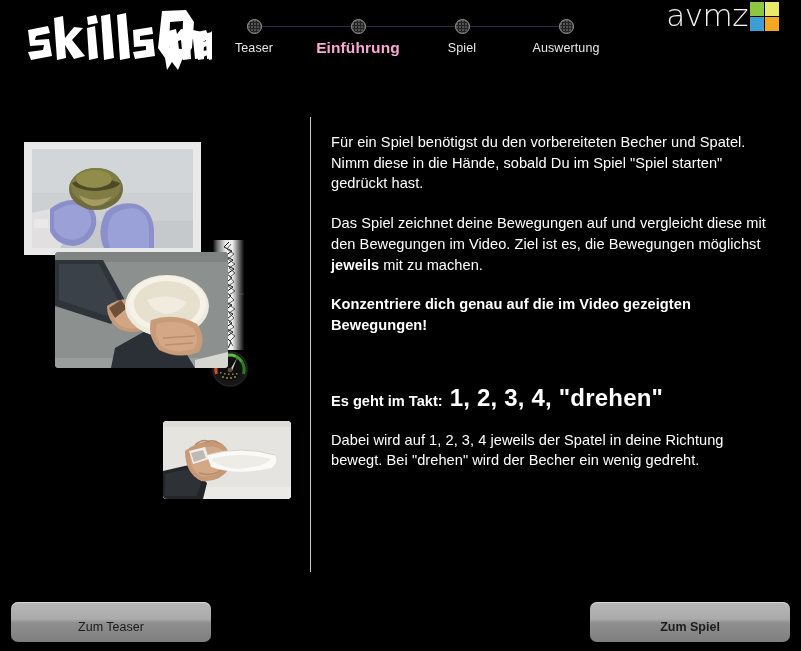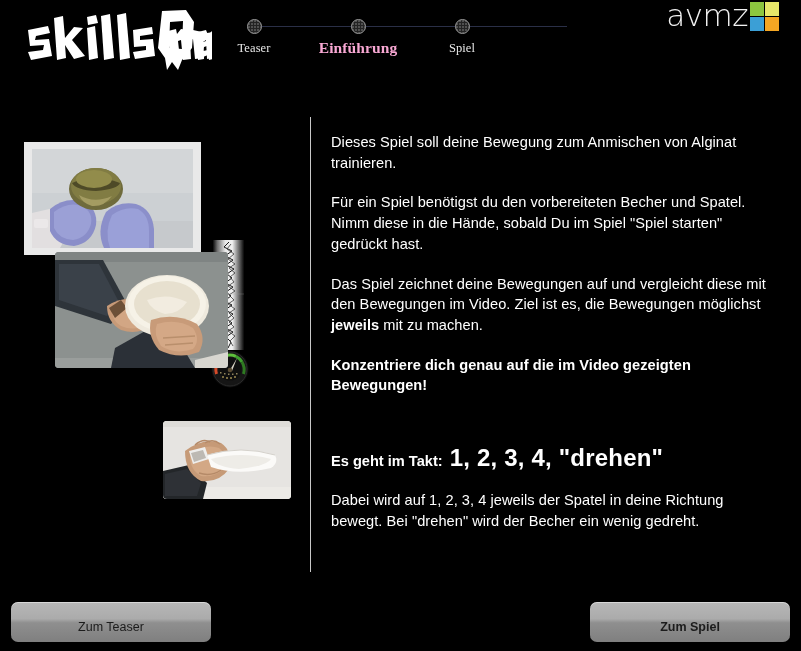--- a/index.html
+++ b/index.html
@@ -70,21 +70,20 @@
       radial-gradient(circle at 1px 1px, #6a6a6a 0.6px, transparent 0.9px);
     background-size: 3px 3px;
     box-sizing: border-box;
   }
   .step-label {
     margin-top: 7px;
     font-size: 12.5px;
     color: #e8e8e8;
     letter-spacing: 0.1px;
     white-space: nowrap;
-    font-family: Liberation Serif, serif;
   }
   .step.is-active .step-label {
     font-size: 15.5px;
     font-weight: bold;
     color: #f9a8d4;
     margin-top: 5px;
   }
   .step-1 { left: 26px; }
   .step-2 { left: 130px; }
   .step-3 { left: 234px; }
@@ -332,20 +331,24 @@
     <div class="step step-2 is-active">
       <div class="step-dot"></div>
       <div class="step-label">Einführung</div>
     </div>
 
     <div class="step step-3">
       <div class="step-dot"></div>
       <div class="step-label">Spiel</div>
     </div>
 
+    <div class="step step-4">
+      <div class="step-dot"></div>
+      <div class="step-label">Auswertung</div>
+    </div>
   </div>
 
   <div class="avmz">
     <span class="avmz-word">avmz</span>
     <span class="avmz-grid">
       <span class="avmz-sq" style="background:#8dc63f"></span>
       <span class="avmz-sq" style="background:#e8e86a"></span>
       <span class="avmz-sq" style="background:#3b9fd6"></span>
       <span class="avmz-sq" style="background:#f5a623"></span>
     </span>
@@ -489,21 +492,20 @@
 
         <path d="M44 34 Q78 24 112 34 Q116 42 108 47 Q74 55 48 46 Z" fill="#fbfaf8"></path>
         <path d="M48 38 Q78 30 108 38 Q104 45 76 48 Q54 46 48 38 Z" fill="#eeece7"></path>
         <path d="M44 34 Q78 24 112 34" stroke="#d4d1cb" stroke-width="1" fill="none"></path>
       </svg>
     </div>
   </div>
 
   <div class="text-col">
 
-    <p class="para">Dieses Spiel soll deine Bewegung zum Anmischen von Alginat trainieren.</p>
 
     <p class="para">Für ein Spiel benötigst du den vorbereiteten Becher und  Spatel. Nimm diese in die Hände, sobald Du im Spiel "Spiel starten" gedrückt hast.</p>
 
     <p class="para">
       <span>Das Spiel zeichnet deine Bewegungen auf und vergleicht diese mit den Bewegungen im Video. Ziel ist es, die Bewegungen möglichst </span><b>jeweils</b><span> mit zu machen.</span>
     </p>
 
     <p class="para bold-all">Konzentriere dich genau auf die im Video gezeigten Bewegungen!</p>
 
     <div class="spacer-lg"></div>

